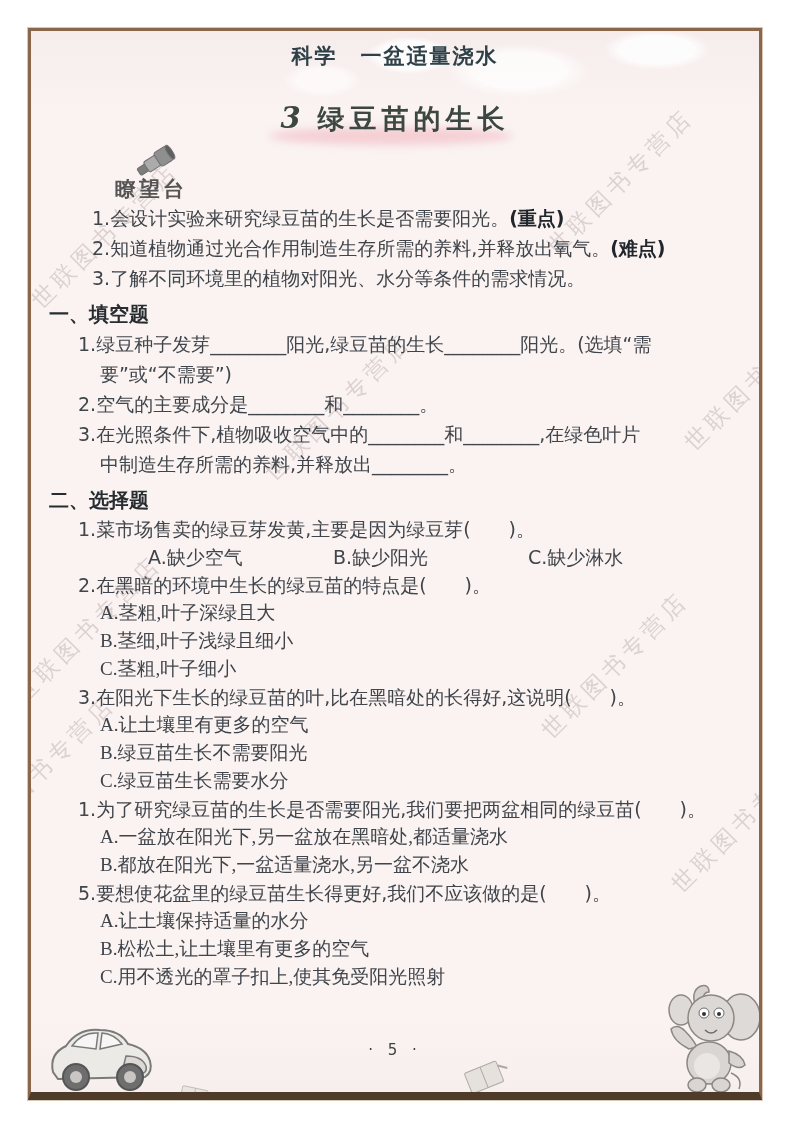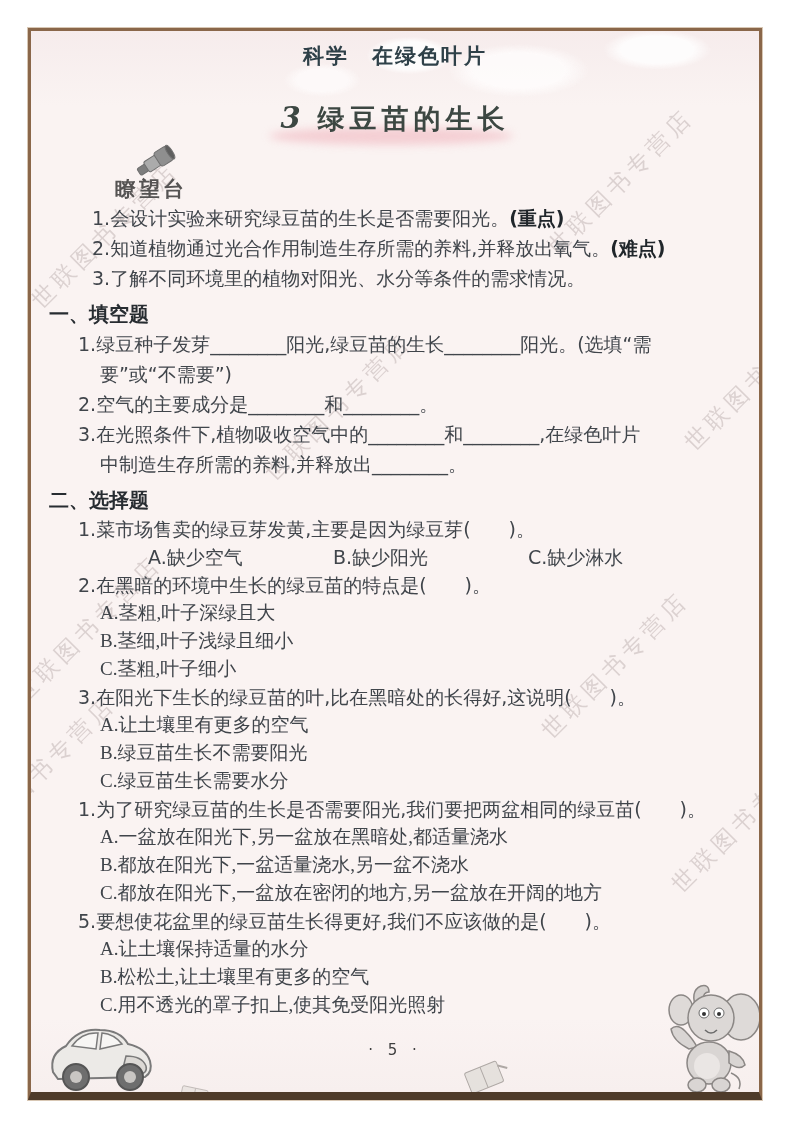--- a/index.html
+++ b/index.html
@@ -81,21 +81,21 @@
 
   <span class="wm" style="left:520px;top:205px;">世联图书专营店</span>
   <span class="wm" style="left:5px;top:258px;">世联图书专营店</span>
   <span class="wm" style="left:238px;top:430px;">世联图书专营店</span>
   <span class="wm" style="left:658px;top:400px;">世联图书专营店</span>
   <span class="wm" style="left:515px;top:688px;">世联图书专营店</span>
   <span class="wm" style="left:-12px;top:652px;">世联图书专营店</span>
   <span class="wm" style="left:-58px;top:792px;">世联图书专营店</span>
   <span class="wm" style="left:645px;top:842px;">世联图书专营店</span>
 
-  <div class="header">科学　在绿色叶片</div>
+  <div class="header">科学　一盆适量浇水</div>
 
   <div class="title-swoosh"></div>
   <div class="title-row">
     <span class="num">3</span><span>绿豆苗的生长</span>
   </div>
 
   <div class="lookout">
     <svg class="tele" width="58" height="38" viewBox="0 0 58 38">
       <g transform="rotate(-33 29 19)" stroke="#6f6f6f" stroke-width="1">
         <rect x="8" y="16" width="10" height="8" rx="2" fill="#7d7d7d"></rect>
@@ -130,21 +130,20 @@
     <div class="o-line">A.茎粗,叶子深绿且大</div>
     <div class="o-line">B.茎细,叶子浅绿且细小</div>
     <div class="o-line">C.茎粗,叶子细小</div>
     <div class="c-line">3.在阳光下生长的绿豆苗的叶,比在黑暗处的长得好,这说明(　　)。</div>
     <div class="o-line">A.让土壤里有更多的空气</div>
     <div class="o-line">B.绿豆苗生长不需要阳光</div>
     <div class="o-line">C.绿豆苗生长需要水分</div>
     <div class="c-line">1.为了研究绿豆苗的生长是否需要阳光,我们要把两盆相同的绿豆苗(　　)。</div>
     <div class="o-line">A.一盆放在阳光下,另一盆放在黑暗处,都适量浇水</div>
     <div class="o-line">B.都放在阳光下,一盆适量浇水,另一盆不浇水</div>
-    <div class="o-line">C.都放在阳光下,一盆放在密闭的地方,另一盆放在开阔的地方</div>
     <div class="c-line">5.要想使花盆里的绿豆苗生长得更好,我们不应该做的是(　　)。</div>
     <div class="o-line">A.让土壤保持适量的水分</div>
     <div class="o-line">B.松松土,让土壤里有更多的空气</div>
     <div class="o-line">C.用不透光的罩子扣上,使其免受阳光照射</div>
   </div>
 
   <svg class="car" width="142" height="82" viewBox="0 0 142 82">
     <path d="M16 56 Q12 38 29 30 Q41 12 63 14 Q83 14 91 28 Q109 32 113 45 Q116 56 108 61 L21 63 Z" fill="#eceae7" stroke="#7a7a7a" stroke-width="2"></path>
     <path d="M35 30 Q45 16 61 17 L59 33 Z" fill="#f7f6f4" stroke="#7a7a7a" stroke-width="1.5"></path>
     <path d="M65 17 Q77 18 85 28 L63 33 Z" fill="#f7f6f4" stroke="#7a7a7a" stroke-width="1.5"></path>

